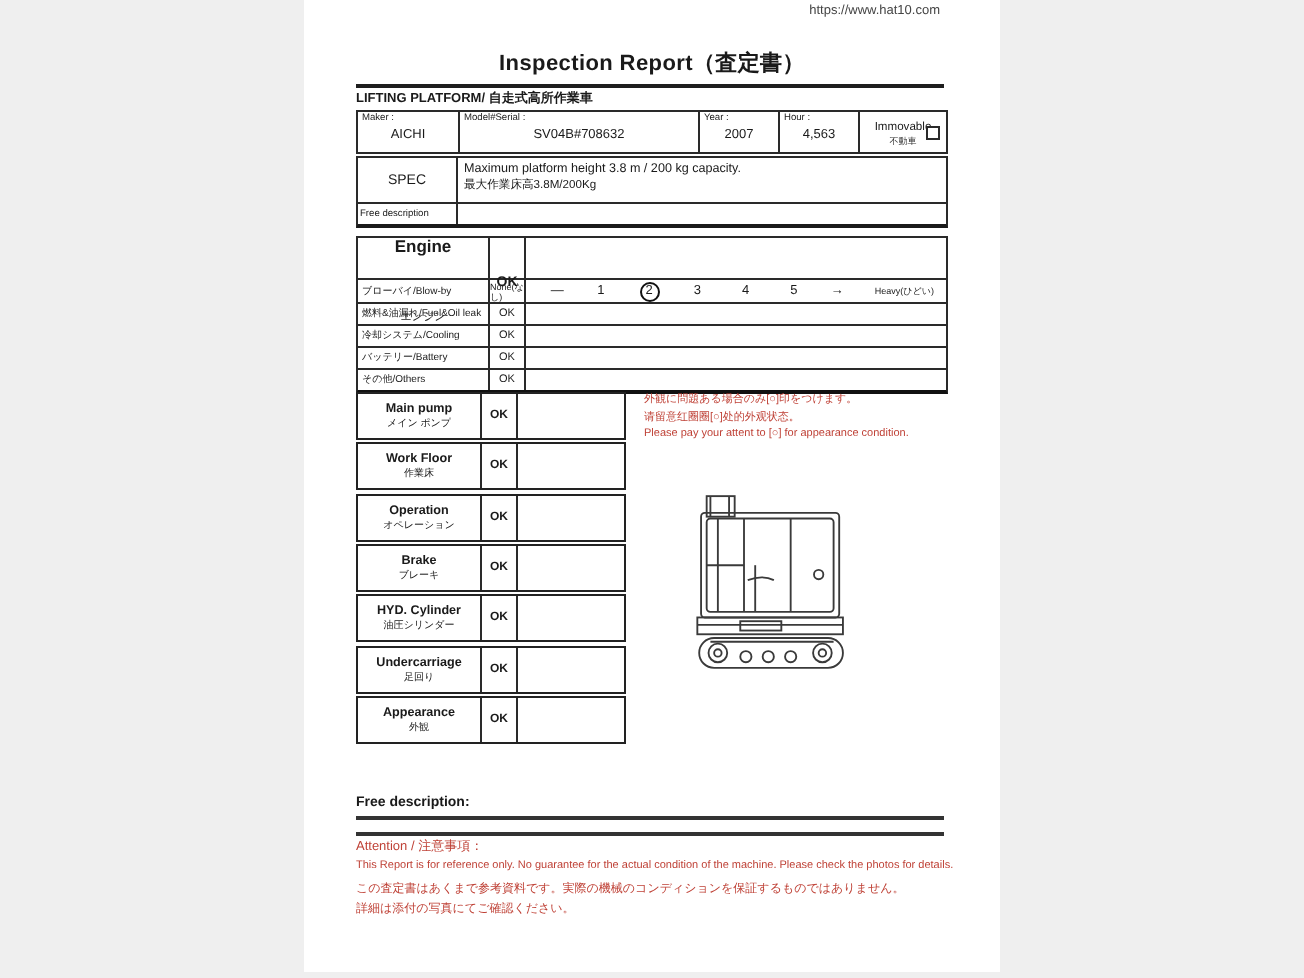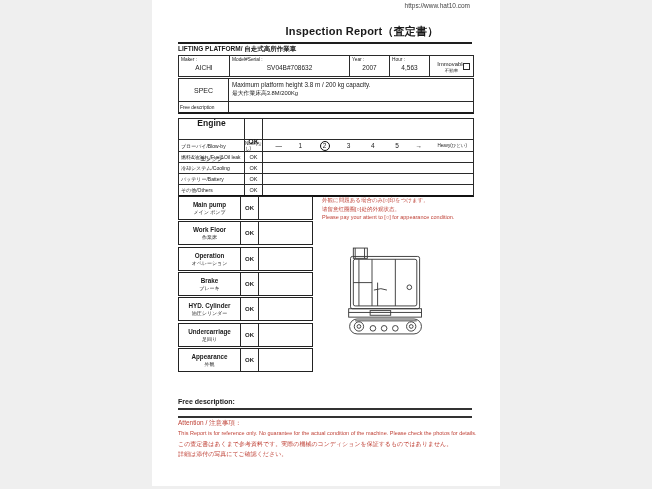--- a/index.html
+++ b/index.html
@@ -9,21 +9,21 @@
     font-family:"Liberation Sans","DejaVu Sans",sans-serif;
     color:#1a1a1a;
     -webkit-font-smoothing:antialiased;
   }
   .page{
     position:absolute;left:152px;top:0;width:348px;height:486px;
     background:#ffffff;
   }
   .abs{position:absolute;}
   .url-note{top:2px;right:30px;font-size:6.5px;color:#444;}
-  .title{top:24px;left:0;width:100%;text-align:center;font-size:11px;font-weight:bold;letter-spacing:.2px;padding-left:36px;}
+  .title{top:24px;left:0;width:100%;text-align:center;font-size:11px;font-weight:bold;letter-spacing:.2px;}
   .rule-thick{left:26px;width:294px;height:2px;background:#1e1e1e;}
   .lifting-header{top:45px;left:26px;font-size:6.5px;font-weight:bold;}
 
   
   .info-table{top:55px;left:26px;width:294px;height:20px;border:1px solid #2a2a2a;display:grid;grid-template-columns:50px 120px 40px 40px 1fr;}
   .info-cell{border-left:1px solid #2a2a2a;position:relative;display:flex;flex-direction:column;}
   .info-cell:first-child{border-left:none;}
   .cell-label{font-size:4.8px;color:#222;padding:1px 0 0 2px;line-height:5px;}
   .cell-value{font-size:6.5px;text-align:center;line-height:12px;}
   .immovable-cell{align-items:center;justify-content:center;}

